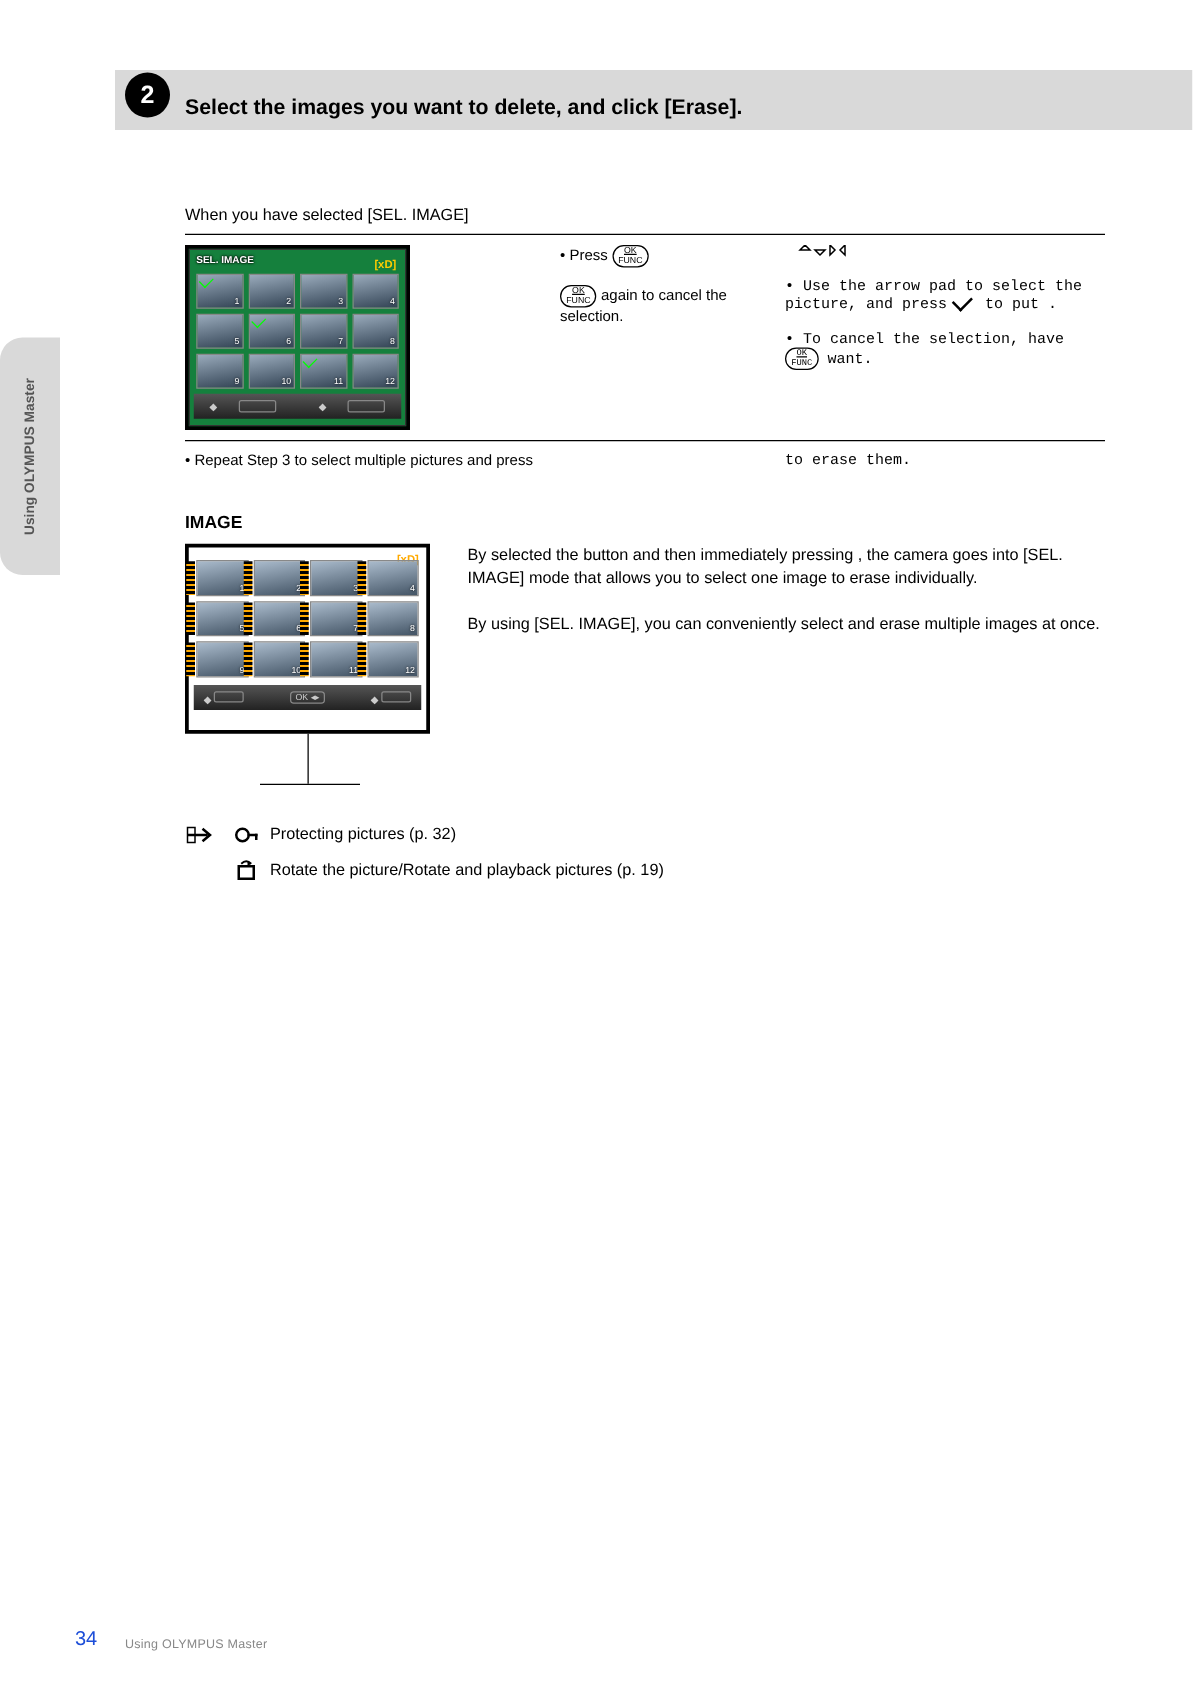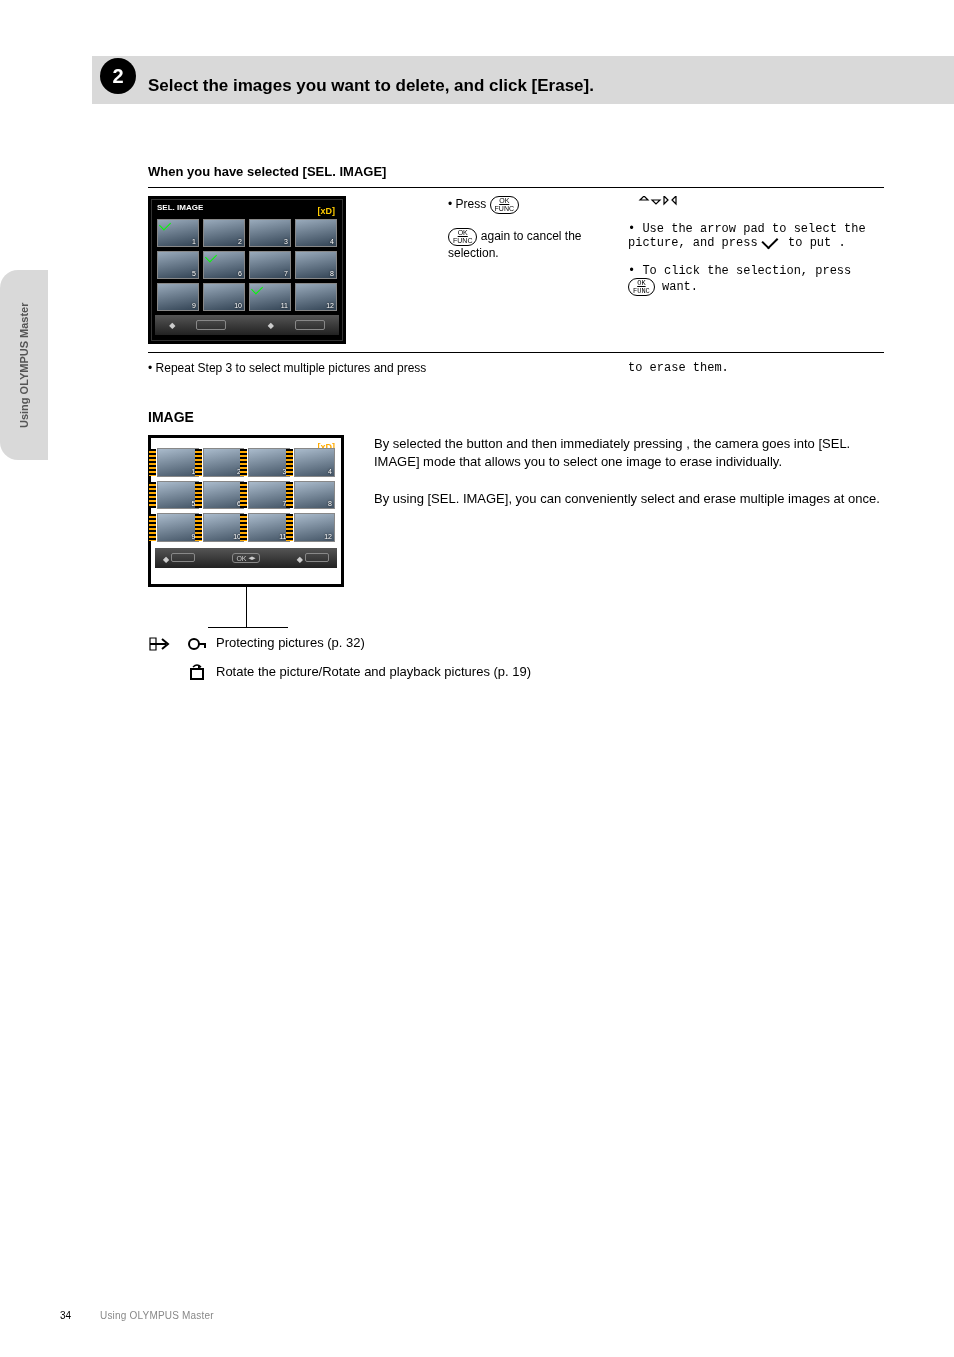--- a/index.html
+++ b/index.html
@@ -8,22 +8,22 @@
     height: 1357px;
     background: #fff;
     font-family: Arial, Helvetica, sans-serif;
     color: #000;
     position: relative;
   }
   .page-number {
     position: absolute;
     bottom: 36px;
     left: 60px;
-    font-size: 10px;
-    color: #000000;
+    font-size: 16px;
+    color: #1d4ed8;
   }
   .footer-text {
     position: absolute;
     bottom: 36px;
     left: 100px;
     font-size: 10px;
     letter-spacing: 0.2px;
     color: #888;
   }
   .tab {
@@ -77,21 +77,21 @@
     margin-left: 56px;
     font-size: 17px;
     font-weight: bold;
   }
   .step-body {
     margin-left: 56px;
     margin-top: 68px;
   }
   .section-heading {
     font-size: 13px;
-    font-weight: bold;
+    font-weight: normal;
     margin-bottom: 8px;
   }
   .row {
     display: flex;
     border-top: 1px solid #000;
     padding: 8px 0 8px 0;
     align-items: flex-start;
   }
   .row:last-child { border-bottom: 1px solid #000; }
   .row .left { width: 300px; flex-shrink: 0; font-size: 12px; padding-right: 10px; }
@@ -119,23 +119,23 @@
     height: 10px;
     border-left: 2px solid #000;
     border-bottom: 2px solid #000;
     transform: rotate(-45deg) translateY(-3px);
     margin-right: 2px;
     vertical-align: middle;
   }
 
   
   .cam-screen {
-    width: 198px;
+    width: 180px;
     height: 148px;
-    background: #000000;
+    background: #15803d;
     border: 3px solid #000;
     position: relative;
     padding: 4px;
     box-shadow: 0 0 0 1px #333 inset;
   }
   .cs-head {
     height: 16px;
     display: flex;
     justify-content: flex-end;
     align-items: center;
@@ -270,21 +270,21 @@
     font-size: 9px;
     font-weight: bold;
     color: #fa0;
   }
 
   .leader {
     position: absolute;
     border-left: 1px solid #000;
   }
 
-  .note-block { margin-top: 48px; margin-left: 0; }
+  .note-block { margin-top: 72px; margin-left: 0; }
   .note-row { display: flex; align-items: flex-start; gap: 8px; margin-bottom: 6px; font-size: 13px; }
   .note-icon { width: 30px; font-size: 18px; }
   .note-key { width: 22px; text-align: center; }
 
   .note-text { flex: 1; }
 </style>
 </head>
 <body>
 
 <div class="tab">Using OLYMPUS Master</div>
@@ -366,21 +366,21 @@
             <polygon points="24,4 32,4 28,8" fill="none" stroke="#000" stroke-width="1.2"></polygon>
             <polygon points="36,0 36,8 40,4" fill="none" stroke="#000" stroke-width="1.2"></polygon>
             <polygon points="48,0 48,8 44,4" fill="none" stroke="#000" stroke-width="1.2"></polygon>
           </svg>
         </span><br>
         <span>• Use the arrow pad to select the picture, and press </span>
         <span class="checkmark"></span>
         <span> to put </span>
         <span>.</span>
         <br><br>
-        <span>• To click the selection, press </span>
+        <span>• To cancel the selection, have </span>
         <span class="ok-btn"><span class="ok-top">OK</span><span>FUNC</span></span>
         <span> want.</span>
       </div>
     </div>
 
     <div class="row">
       <div class="left">
         <span>• Repeat Step 3 to select multiple pictures and press </span>
       </div>
       <div class="mid"></div>

